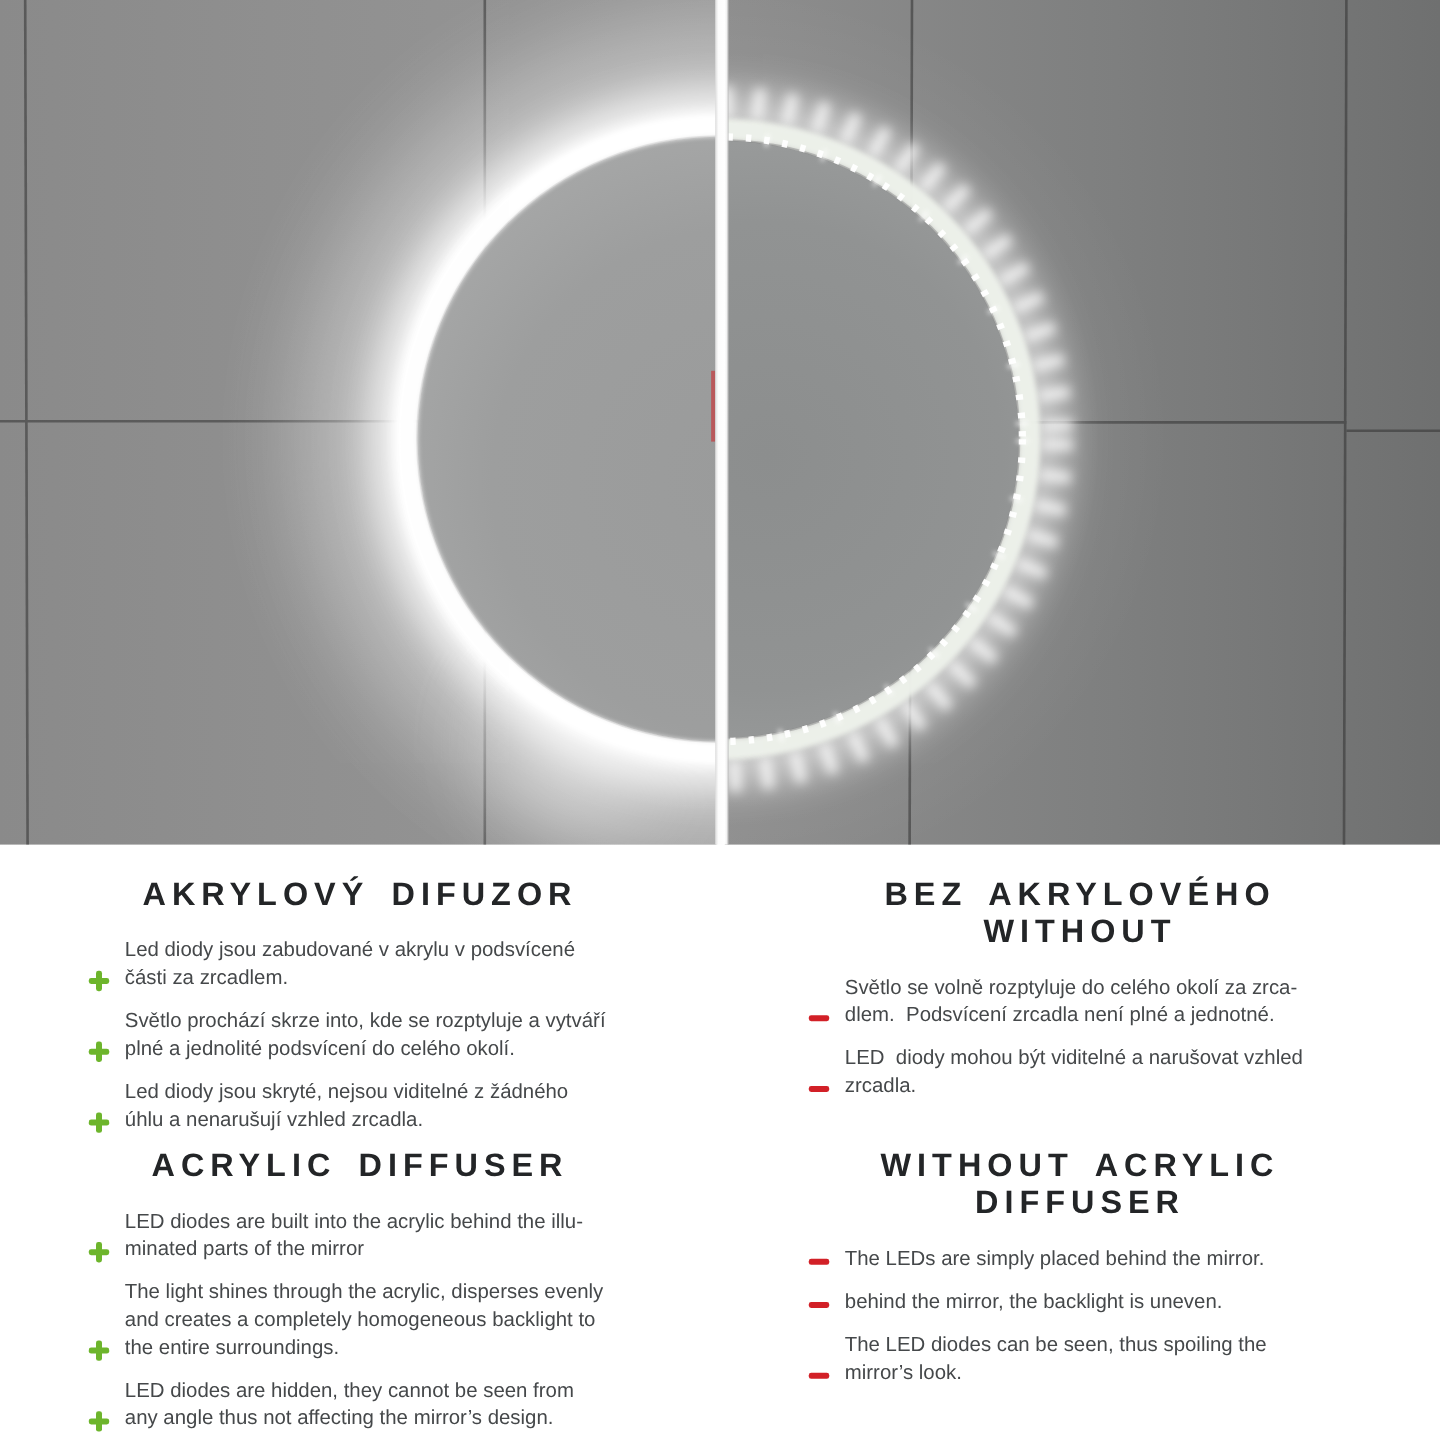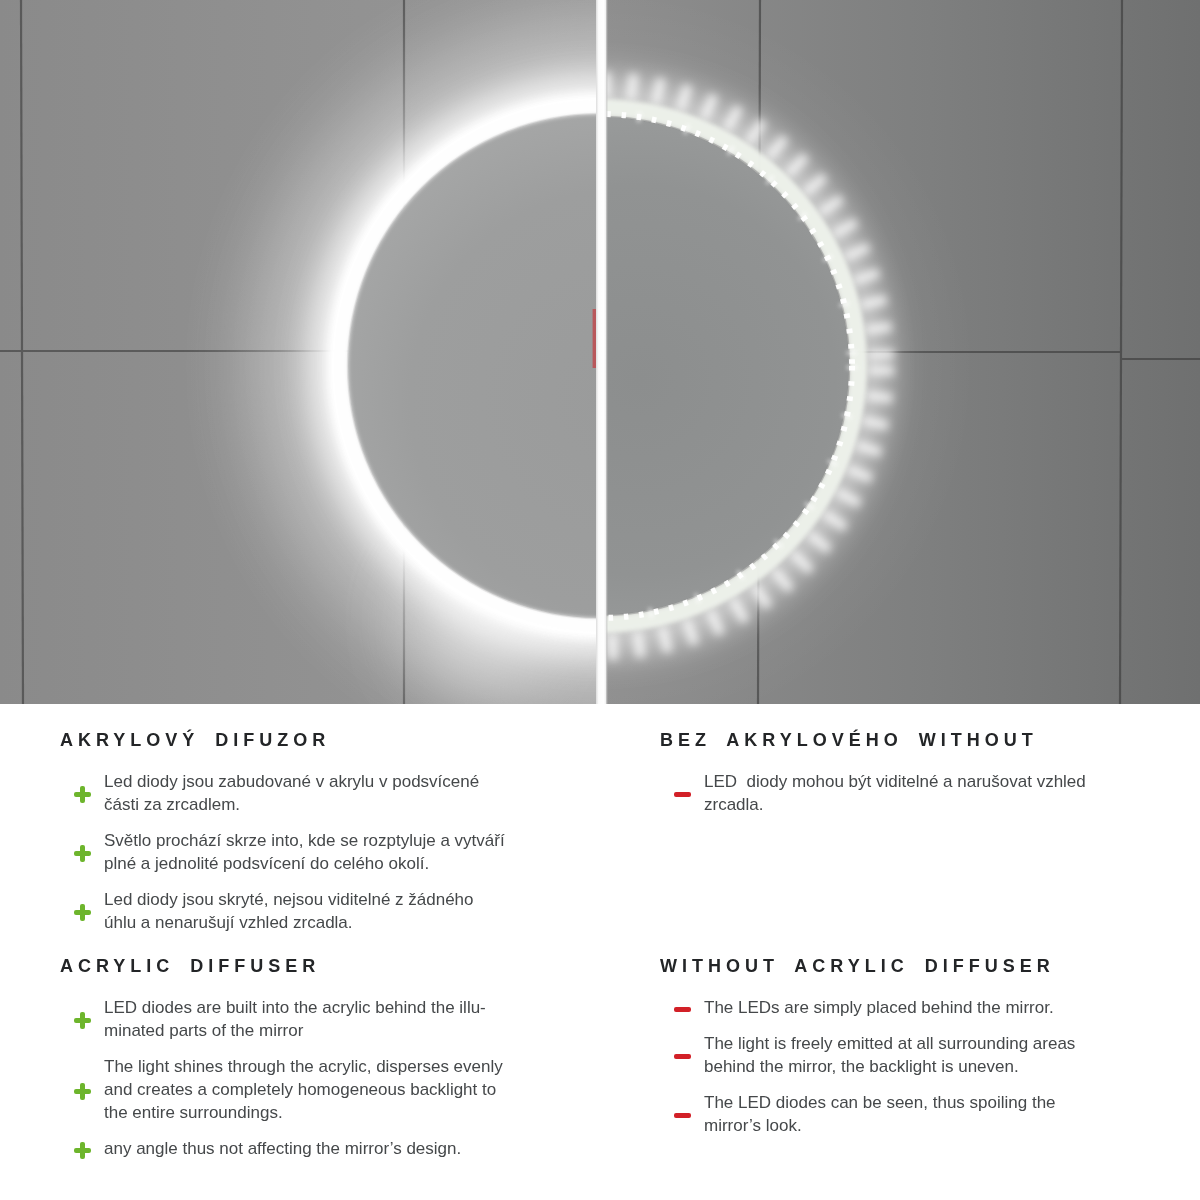--- a/index.html
+++ b/index.html
@@ -5,23 +5,23 @@
   html,body{margin:0;padding:0;background:#ffffff;}
   .stage{position:relative;width:1200px;height:1200px;overflow:hidden;background:#ffffff;
          font-family:"Liberation Sans", sans-serif;}
   .photo{position:absolute;left:0;top:0;width:1200px;height:704px;display:block;}
   .content{position:absolute;left:0;top:704px;width:1200px;height:496px;}
   .col{position:absolute;width:480px;}
   .col-left{left:60px;}
   .col-right{left:660px;}
   .cz-row{top:26px;}
   .en-row{top:252px;}
-  .sec-title{margin:0 0 19px 0;font-size:18px;font-weight:bold;
+  .sec-title{margin:0 0 19px 0;text-align:center;font-size:27px;font-weight:bold;
              letter-spacing:5px;word-spacing:6px;color:var(--title-color,#232527);}
-  .bullet{display:flex;align-items:center;margin-bottom:13px;}
+  .bullet{display:flex;align-items:flex-end;margin-bottom:13px;}
   .bicon{position:relative;width:17px;height:17px;flex:none;margin:3px 13px 0 14px;}
   .bicon.plus::before{content:"";position:absolute;left:0;top:6px;width:17px;height:5px;
         background:var(--plus-color,#6db52c);border-radius:2px;}
   .bicon.plus::after{content:"";position:absolute;left:6px;top:0;width:5px;height:17px;
         background:var(--plus-color,#6db52c);border-radius:2px;}
   .bicon.minus::before{content:"";position:absolute;left:0;top:6px;width:17px;height:5px;
         background:var(--minus-color,#d22027);border-radius:2px;}
   .blines{flex:1 1 auto;}
   .line{white-space:pre;font-size:17px;line-height:23px;color:var(--body-color,#45484a);}
 </style>
@@ -157,20 +157,27 @@
           <div class="line">úhlu a nenarušují vzhled zrcadla.</div>
         </div>
       </div>
     </section>
 
     <section class="col col-right cz-row">
       <h2 class="sec-title">BEZ AKRYLOVÉHO WITHOUT</h2>
       <div class="bullet">
         <span class="bicon minus"></span>
         <div class="blines">
+          <div class="line">Světlo se volně rozptyluje do celého okolí za zrca-</div>
+          <div class="line">dlem.  Podsvícení zrcadla není plné a jednotné.</div>
+        </div>
+      </div>
+      <div class="bullet">
+        <span class="bicon minus"></span>
+        <div class="blines">
           <div class="line">LED  diody mohou být viditelné a narušovat vzhled</div>
           <div class="line">zrcadla.</div>
         </div>
       </div>
     </section>
 
     <section class="col col-left en-row">
       <h2 class="sec-title">ACRYLIC DIFFUSER</h2>
       <div class="bullet">
         <span class="bicon plus"></span>
@@ -183,37 +190,37 @@
         <span class="bicon plus"></span>
         <div class="blines">
           <div class="line">The light shines through the acrylic, disperses evenly</div>
           <div class="line">and creates a completely homogeneous backlight to</div>
           <div class="line">the entire surroundings.</div>
         </div>
       </div>
       <div class="bullet">
         <span class="bicon plus"></span>
         <div class="blines">
+          <div class="line">LED diodes are hidden, they cannot be seen from</div>
           <div class="line">any angle thus not affecting the mirror’s design.</div>
         </div>
       </div>
     </section>
 
     <section class="col col-right en-row">
       <h2 class="sec-title">WITHOUT ACRYLIC DIFFUSER</h2>
       <div class="bullet">
         <span class="bicon minus"></span>
         <div class="blines">
           <div class="line">The LEDs are simply placed behind the mirror.</div>
         </div>
       </div>
       <div class="bullet">
         <span class="bicon minus"></span>
         <div class="blines">
-          <div class="line">The light is freely emitted at all surrounding areas</div>
           <div class="line">behind the mirror, the backlight is uneven.</div>
         </div>
       </div>
       <div class="bullet">
         <span class="bicon minus"></span>
         <div class="blines">
           <div class="line">The LED diodes can be seen, thus spoiling the</div>
           <div class="line">mirror’s look.</div>
         </div>
       </div>

